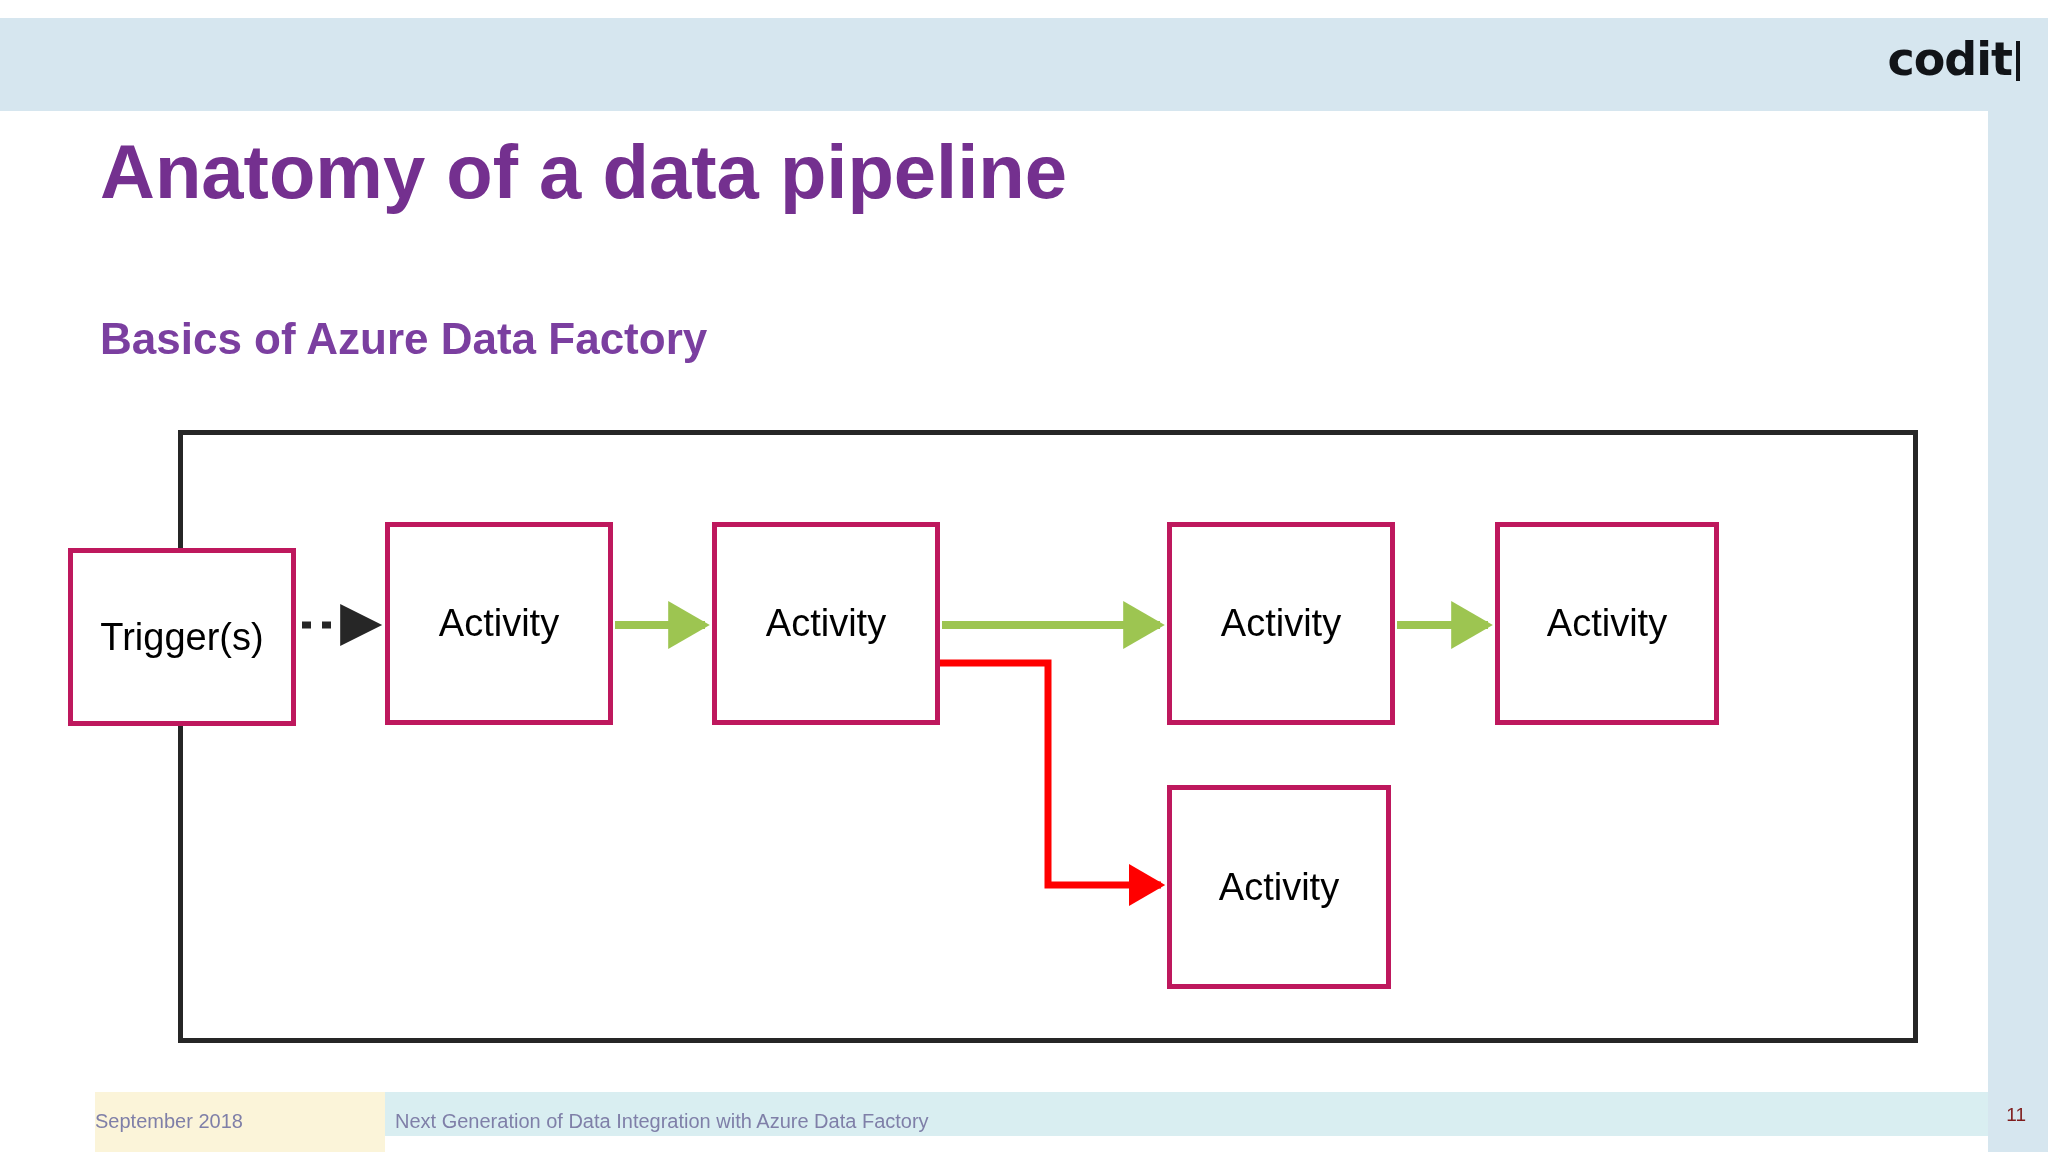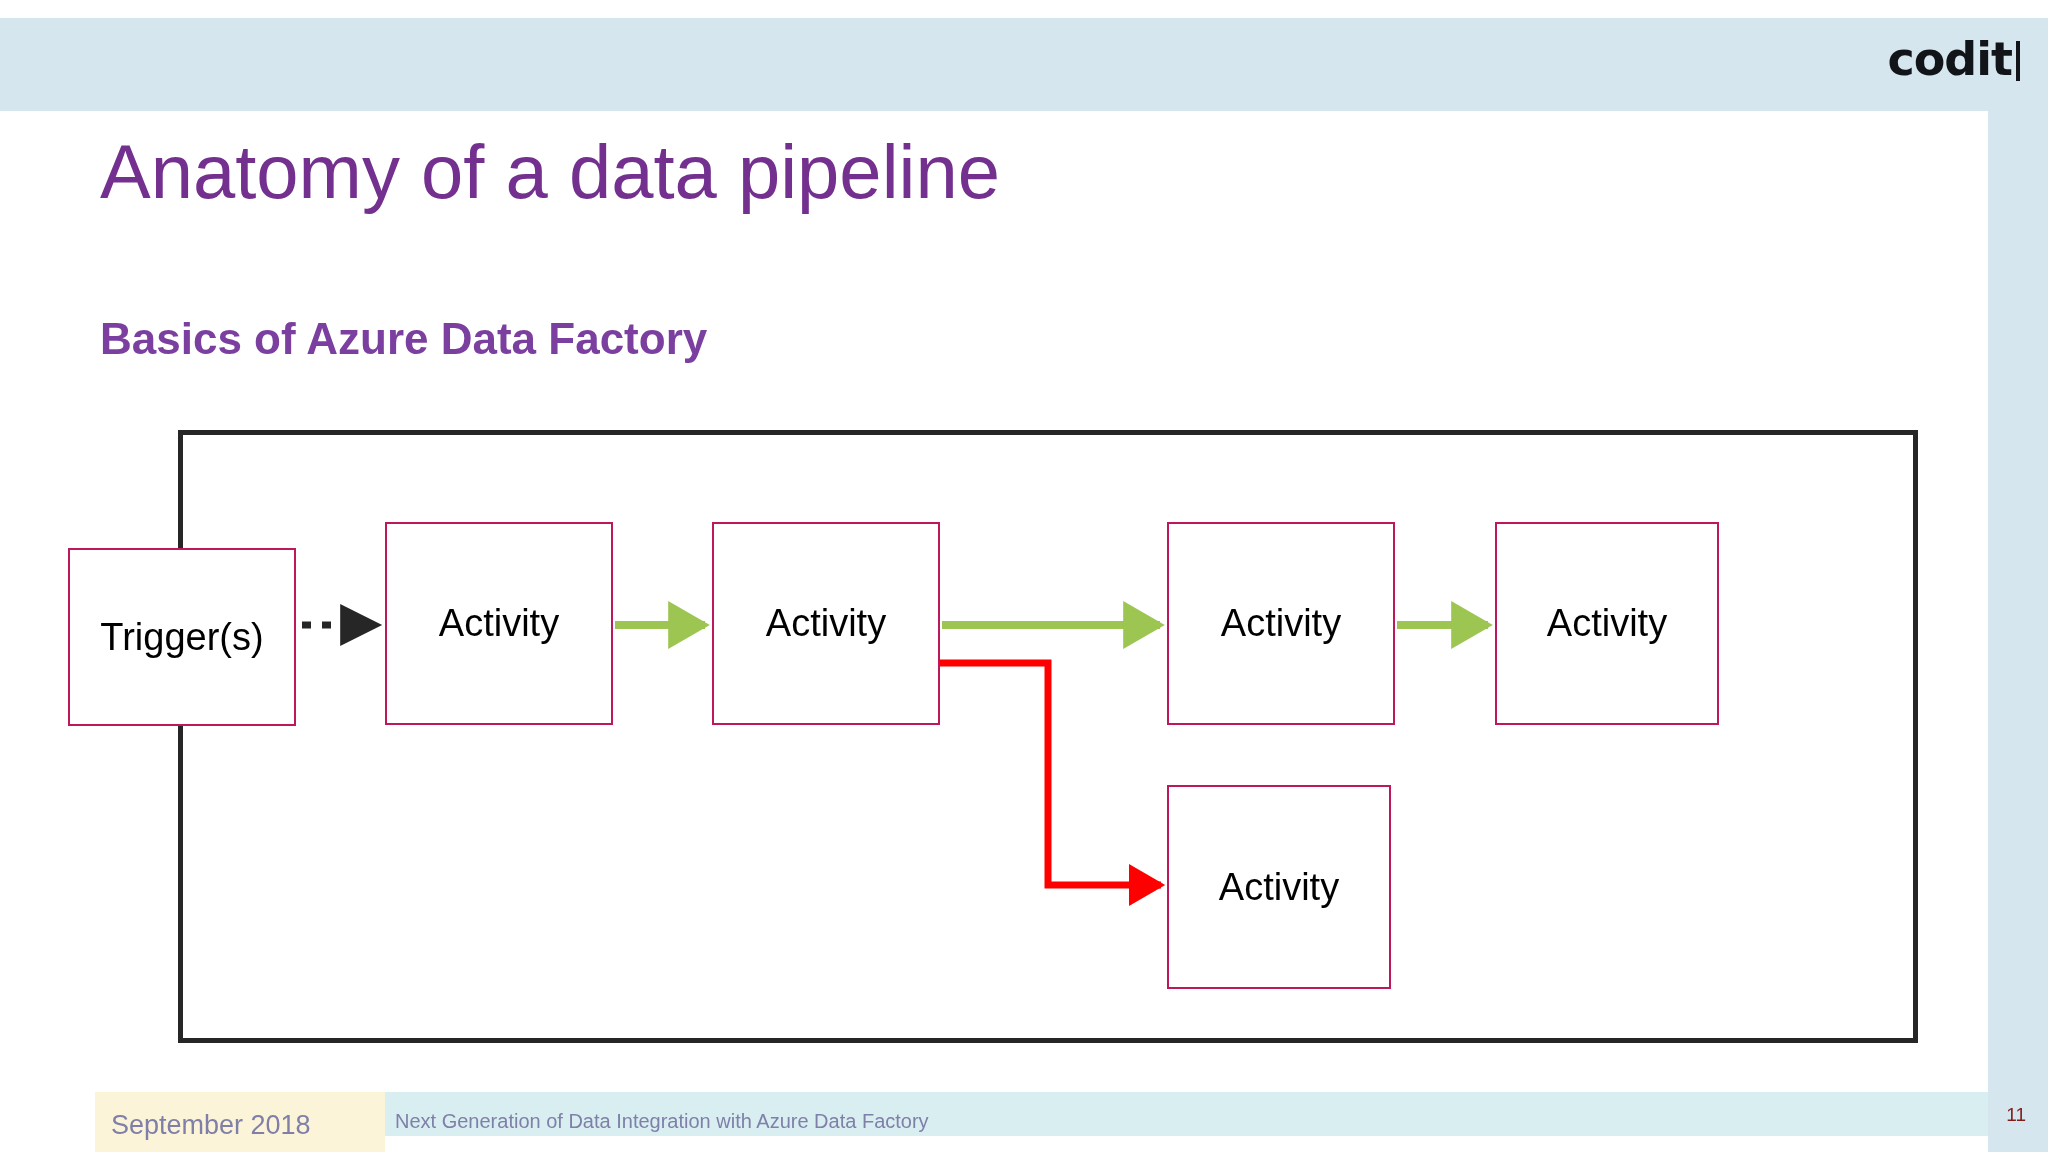--- a/index.html
+++ b/index.html
@@ -63,21 +63,21 @@
     color: #7f1d1d;
     font-family: "Liberation Sans", sans-serif;
   }
 
   
   .slide-title {
     position: absolute;
     left: 100px;
     top: 132px;
     font-size: 76px;
-    font-weight: 400;
+    font-weight: 700;
     color: #74308f;
     letter-spacing: 0px;
     line-height: 1.05;
     white-space: nowrap;
     text-align: right;
   }
   .slide-subtitle {
     position: absolute;
     left: 100px;
     top: 315px;
@@ -103,21 +103,21 @@
     width: 1740px;
     height: 613px;
     border: 5px solid #262626;
     box-sizing: border-box;
     background: transparent;
   }
 
   .node-box {
     position: absolute;
     box-sizing: border-box;
-    border: 2px solid #be185d;
+    border: 5px solid #be185d;
     background: #ffffff;
     display: flex;
     align-items: center;
     justify-content: center;
     color: #000000;
     font-size: 38px;
     font-weight: 400;
     font-family: "Liberation Sans", sans-serif;
   }
 
@@ -206,17 +206,17 @@
   </div>
   <div class="node-box node-act-4">
     <span>Activity</span>
   </div>
   <div class="node-box node-act-5">
     <span>Activity</span>
   </div>
 </div>
 
 <div style="position:absolute;left:95px;top:1092px;width:290px;height:60px;background:#fbf4d9;">
-  <div style="position:absolute;left:0;top:18px;width:290px;font-size:27px;color:#7f7fa8;padding-left:16px;">September 2018</div>
+  <div style="position:absolute;left:0;top:18px;width:290px;font-size:20px;color:#7f7fa8;padding-left:0;">September 2018</div>
 </div>
 <div style="position:absolute;left:385px;top:1092px;width:1603px;height:44px;background:#d9eef1;">
   <div style="position:absolute;left:10px;top:18px;font-size:20px;color:#7f7fa8;white-space:nowrap;">Next Generation of Data Integration with Azure Data Factory</div>
 </div>
 
 </body></html>

